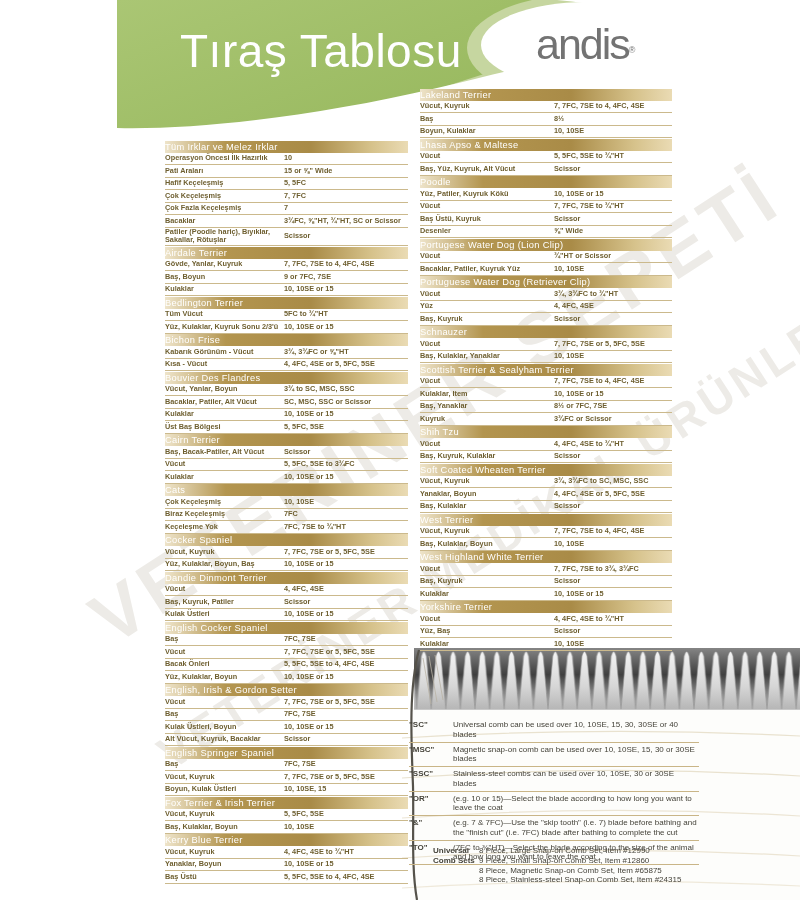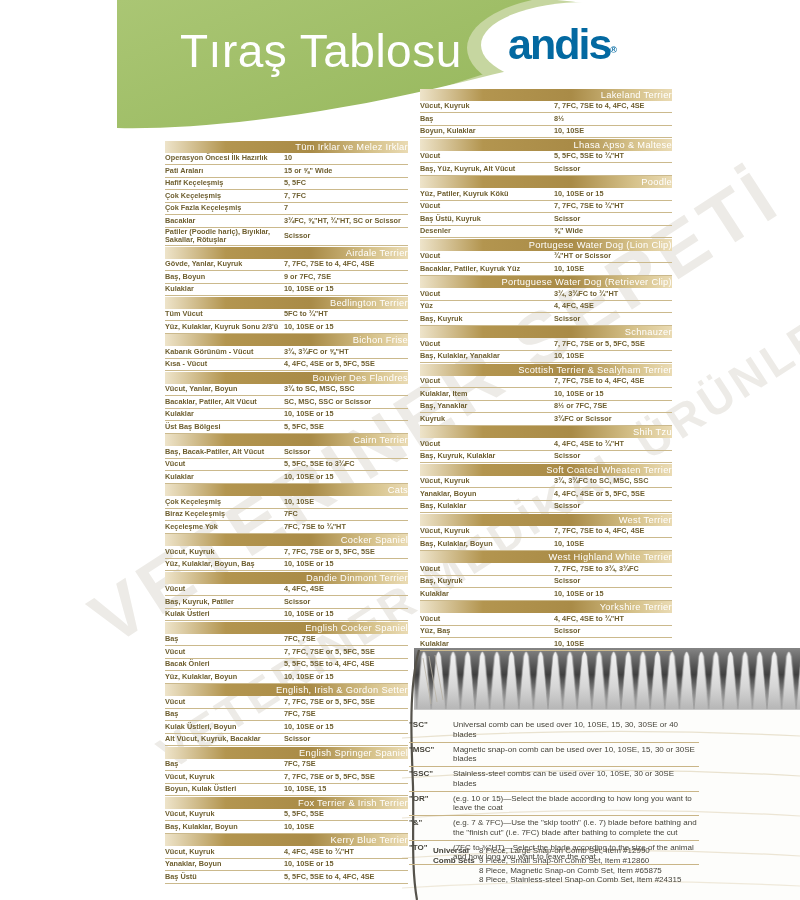--- a/index.html
+++ b/index.html
@@ -10,29 +10,29 @@
   .watermark{position:absolute;left:-140px;top:300px;width:1200px;z-index:1;
              transform:rotate(-33deg);transform-origin:50% 50%;color:#edebe7;
              font-weight:700;text-align:center;pointer-events:none;}
   .wm1{font-size:74px;letter-spacing:6px;line-height:200px;}
   .wm2{font-size:46px;letter-spacing:4px;line-height:90px;}
 
   
   .hdr{position:absolute;left:117px;top:0;z-index:3;}
   .title{position:absolute;left:160px;top:24px;z-index:4;color:#ffffff;
          font-size:46px;font-weight:500;letter-spacing:0.5px;margin-left:20px;}
-  .brand{position:absolute;left:508px;top:20px;z-index:4;color:#0369a1;
-         font-size:43px;font-weight:700;letter-spacing:-2px;}
+  .brand{position:absolute;left:536px;top:20px;z-index:4;color:#737373;
+         font-size:43px;font-weight:400;letter-spacing:-2px;}
   .brand sup{font-size:9px;letter-spacing:0;vertical-align:6px;}
 
   
   .tcol{position:absolute;z-index:3;}
   .col-left{left:165px;top:140px;width:243px;--lw:116px;}
   .col-right{left:420px;top:88px;width:252px;--lw:131px;}
-  .band{height:12px;line-height:12.5px;margin-top:.5px;text-align:right;color:#fff;
+  .band{height:12px;line-height:12.5px;margin-top:.5px;text-align:left;color:#fff;
         font-size:9.3px;letter-spacing:.3px;
         background:linear-gradient(90deg,#eee4ca 0%,#b3954f 25%,#a98b47 60%,#d6c28b 85%,#eadbb4 100%);}
   .trow{display:flex;align-items:center;border-bottom:1px solid #cbb98c;
         min-height:10.5px;padding:.5px 0;}
   .tl{flex:0 0 var(--lw);padding-right:3px;font-size:7.3px;font-weight:700;
       color:#6e5f30;line-height:8.3px;}
   .tv{flex:1;font-size:7.3px;font-weight:700;color:#6e5f30;line-height:8.3px;}
 
   
   .blade{position:absolute;left:402px;top:646px;z-index:2;}

